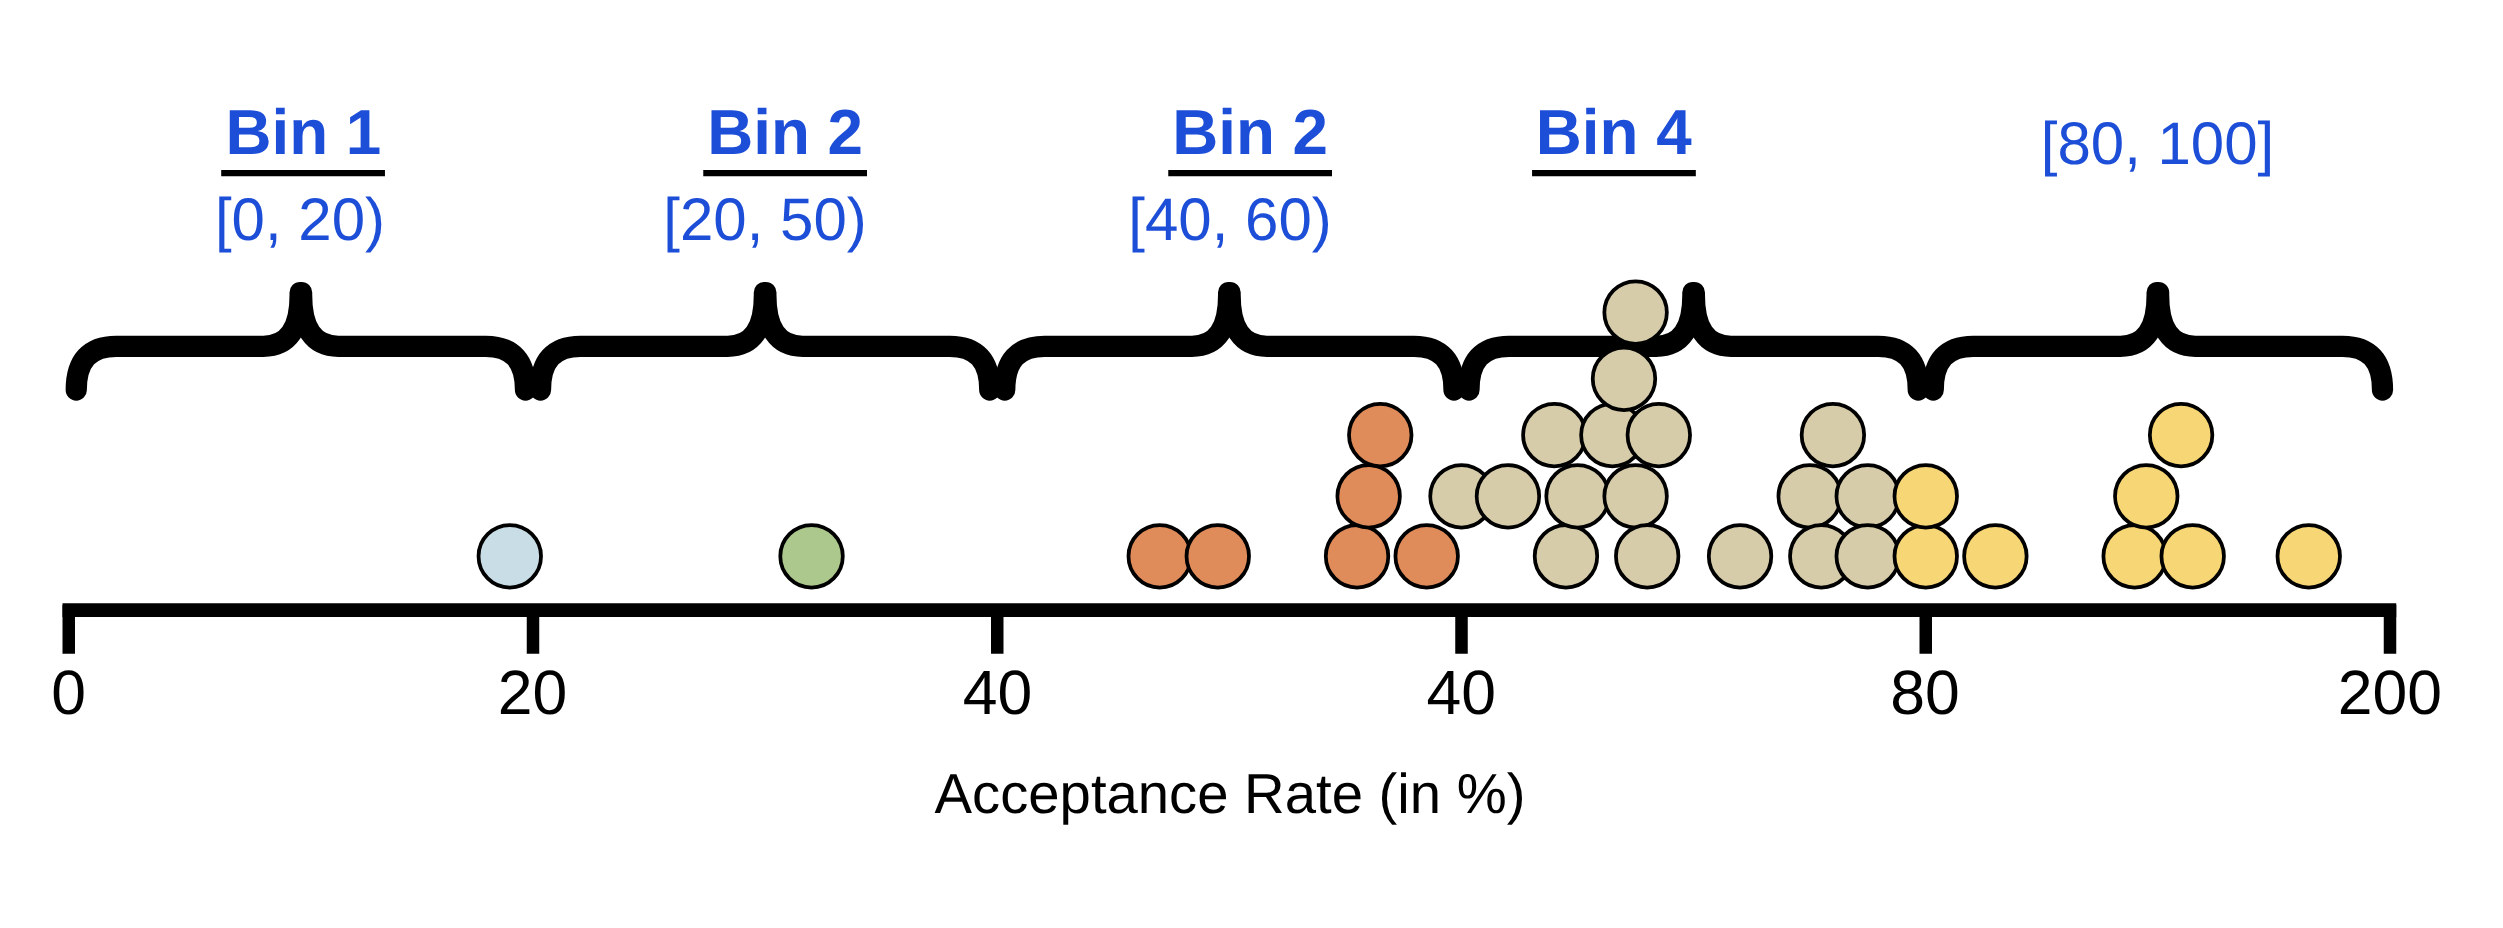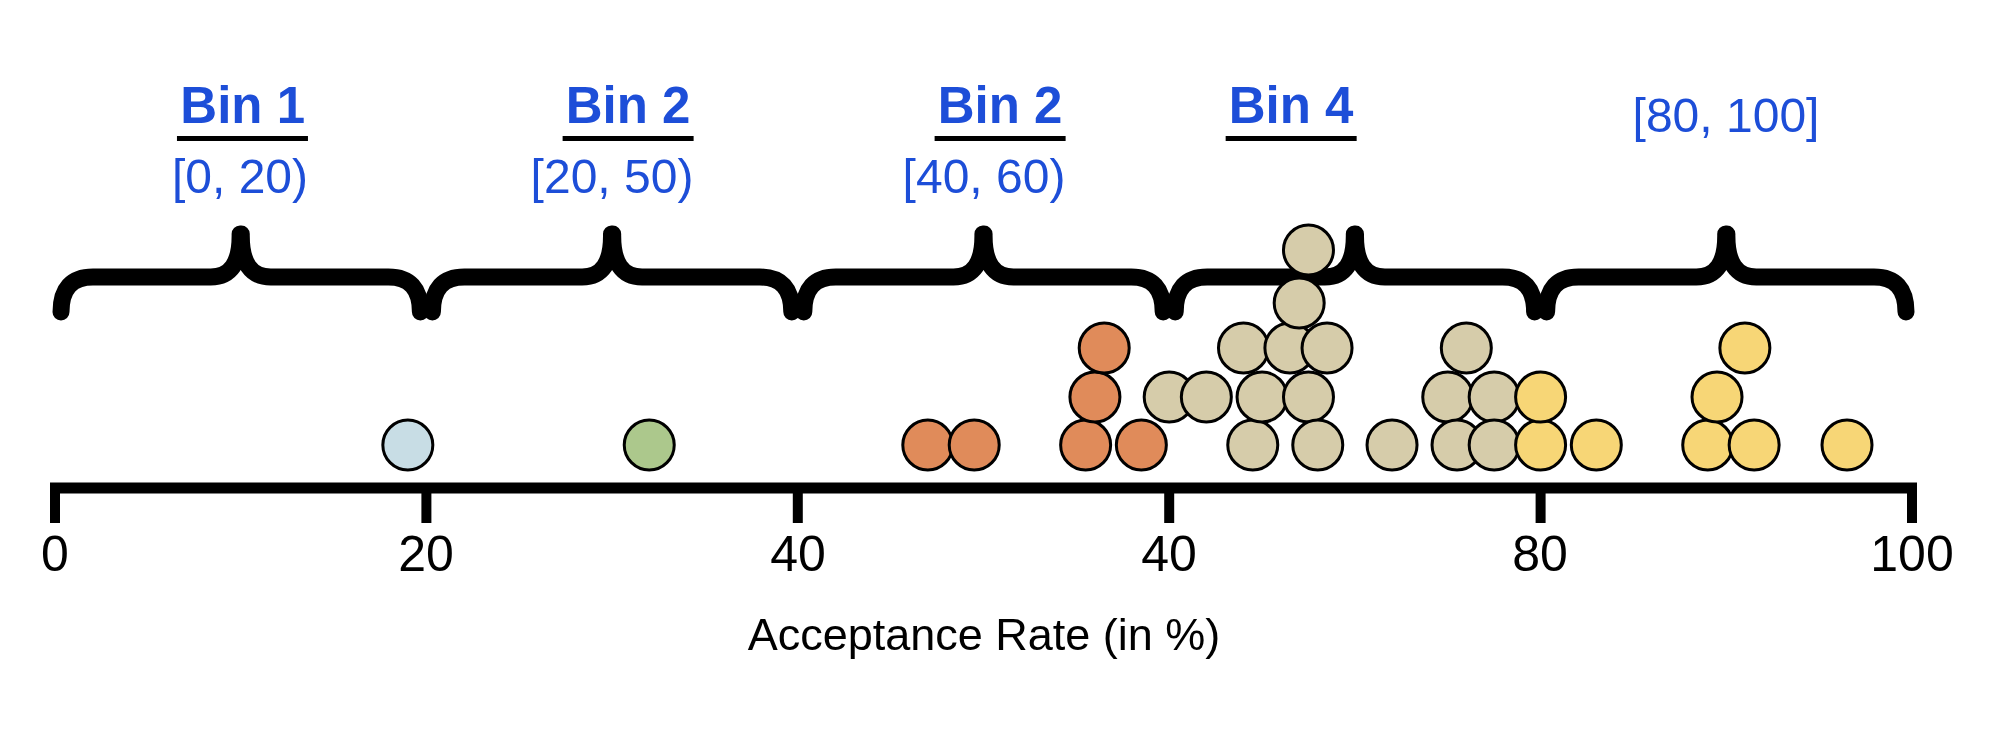--- a/index.html
+++ b/index.html
@@ -110,17 +110,17 @@
   </div>
   <div class="bin-label" style="left:1726px">
     <div class="bin-range">[80, 100]</div>
   </div>
 
   <div class="tick-label" style="left:55px">0</div>
   <div class="tick-label" style="left:426px">20</div>
   <div class="tick-label" style="left:798px">40</div>
   <div class="tick-label" style="left:1169px">40</div>
   <div class="tick-label" style="left:1540px">80</div>
-  <div class="tick-label" style="left:1912px">100</div>
+  <div class="tick-label" style="left:1912px">200</div>
 
   <div class="axis-title">Acceptance Rate (in %)</div>
 
 </div>
 
 </body></html>

